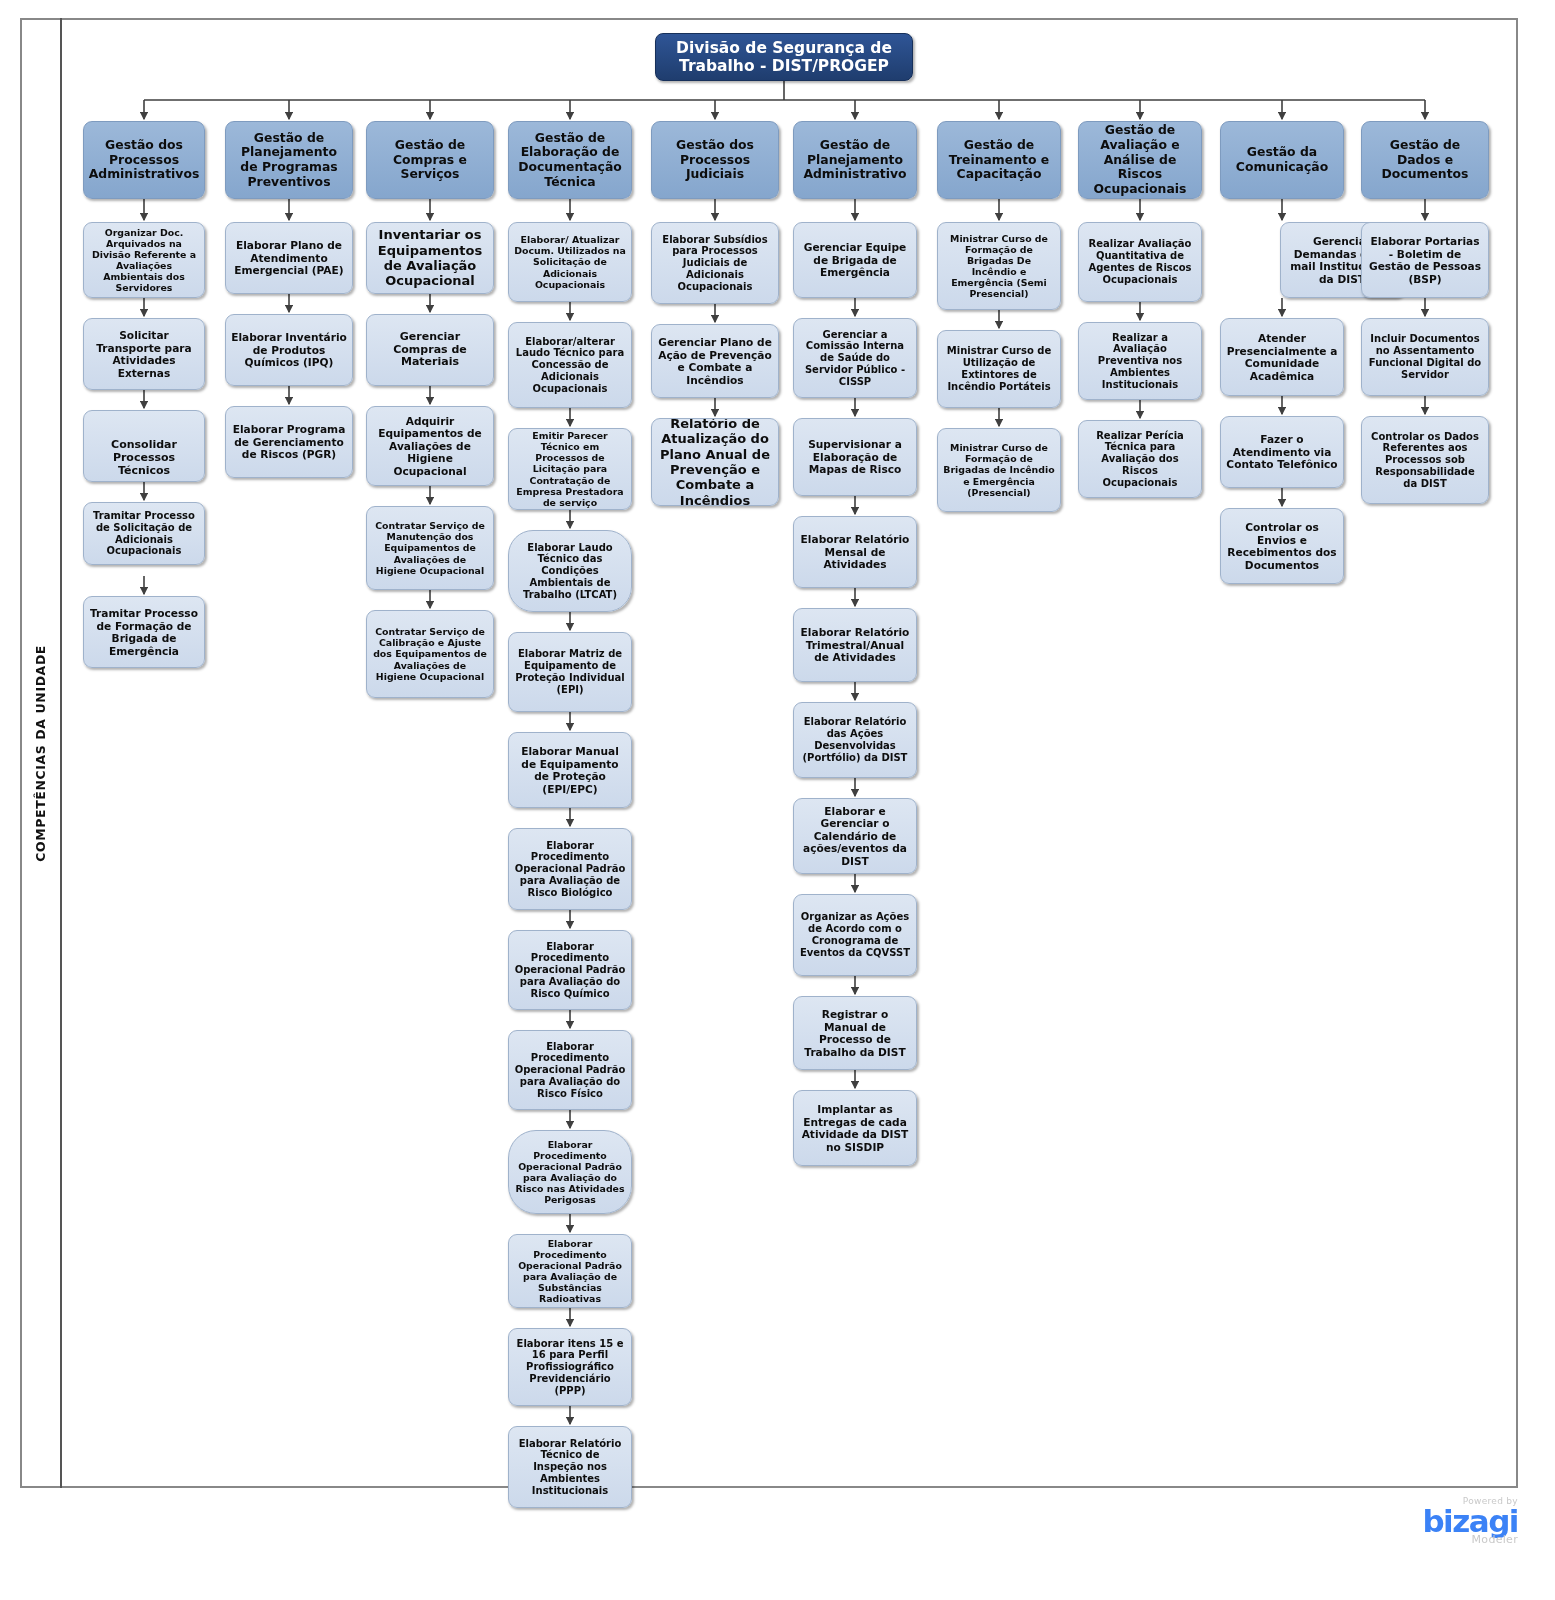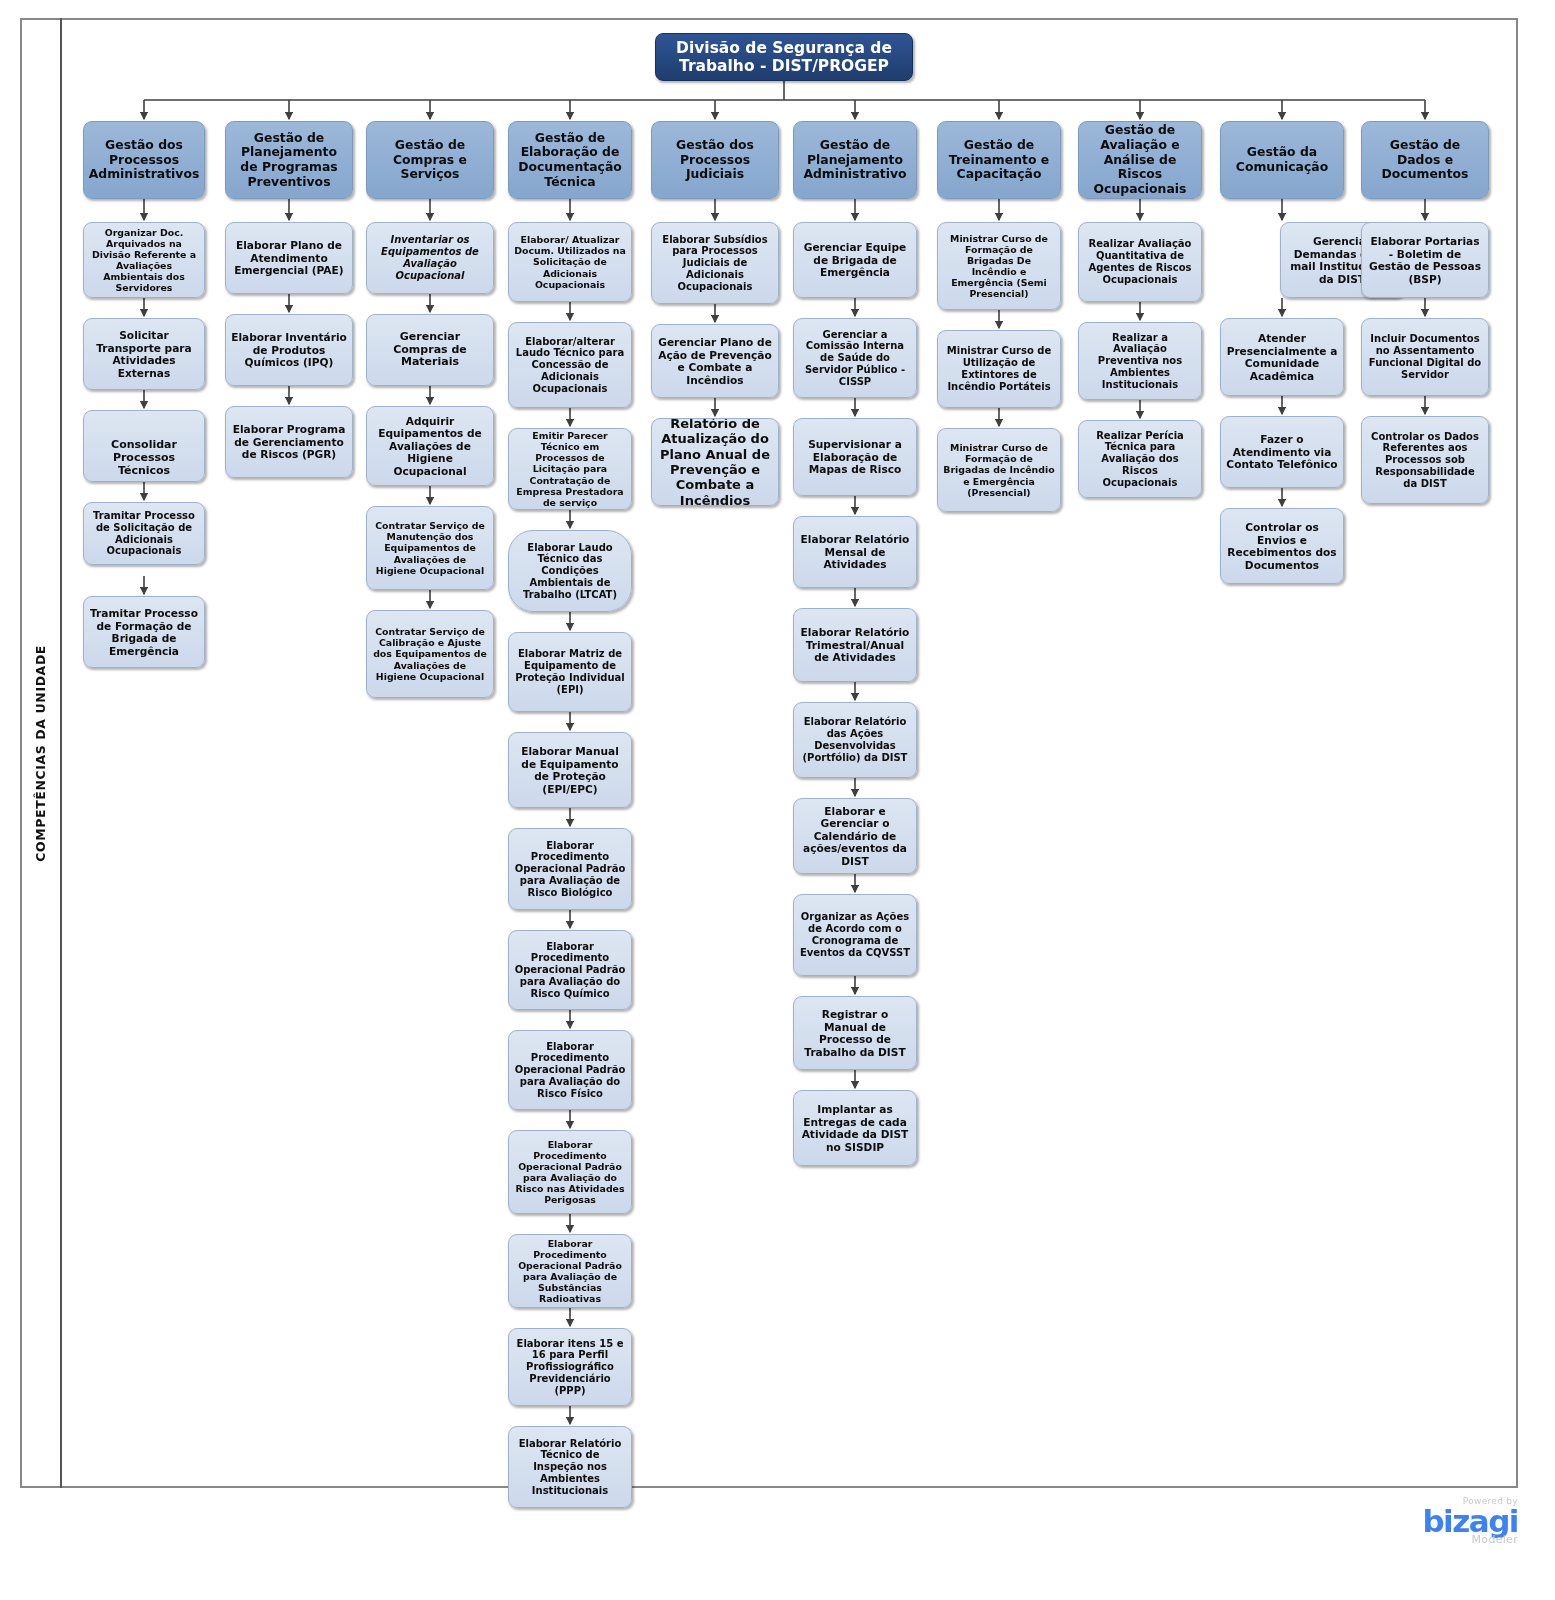--- a/index.html
+++ b/index.html
@@ -171,21 +171,21 @@
     </div>
     <div class="node task" style="left: 225px; top: 314px; width: 128px; height: 72px; font-size: 10.6px;">
       <span>Elaborar Inventário de Produtos Químicos (IPQ)</span>
     </div>
     <div class="node task" style="left: 225px; top: 406px; width: 128px; height: 72px; font-size: 10.6px;">
       <span>Elaborar Programa de Gerenciamento de Riscos (PGR)</span>
     </div>
     <div class="node head" style="left: 366px; top: 121px; width: 128px; height: 78px; font-size: 12.4px;">
       <span>Gestão de Compras e Serviços</span>
     </div>
-    <div class="node task" style="left: 366px; top: 222px; width: 128px; height: 72px; font-size: 10px; font-style: italic;">
+    <div class="node task" style="left: 366px; top: 222px; width: 128px; height: 72px; font-size: 13px;">
       <span>Inventariar os Equipamentos de Avaliação Ocupacional</span>
     </div>
     <div class="node task" style="left: 366px; top: 314px; width: 128px; height: 72px; font-size: 11px;">
       <span>Gerenciar Compras de Materiais</span>
     </div>
     <div class="node task" style="left: 366px; top: 406px; width: 128px; height: 80px; font-size: 10.6px;">
       <span>Adquirir Equipamentos de Avaliações de Higiene Ocupacional</span>
     </div>
     <div class="node task" style="left: 366px; top: 506px; width: 128px; height: 84px; font-size: 9.4px;">
       <span>Contratar Serviço de Manutenção dos Equipamentos de Avaliações de Higiene Ocupacional</span>
@@ -216,21 +216,21 @@
     </div>
     <div class="node task" style="left: 508px; top: 828px; width: 124px; height: 82px; font-size: 10px;">
       <span>Elaborar Procedimento Operacional Padrão para Avaliação de Risco Biológico</span>
     </div>
     <div class="node task" style="left: 508px; top: 930px; width: 124px; height: 80px; font-size: 10px;">
       <span>Elaborar Procedimento Operacional Padrão para Avaliação do Risco Químico</span>
     </div>
     <div class="node task" style="left: 508px; top: 1030px; width: 124px; height: 80px; font-size: 10px;">
       <span>Elaborar Procedimento Operacional Padrão para Avaliação do Risco Físico</span>
     </div>
-    <div class="node task" style="left: 508px; top: 1130px; width: 124px; height: 84px; font-size: 9.4px;">
+    <div class="node task" style="left: 508px; top: 1130px; width: 124px; height: 84px; font-size: 9.4px; border-radius: 28px;">
       <span>Elaborar Procedimento Operacional Padrão para Avaliação do Risco nas Atividades Perigosas</span>
     </div>
     <div class="node task" style="left: 508px; top: 1234px; width: 124px; height: 74px; font-size: 9.4px;">
       <span>Elaborar Procedimento Operacional Padrão para Avaliação de Substâncias Radioativas</span>
     </div>
     <div class="node task" style="left: 508px; top: 1328px; width: 124px; height: 78px; font-size: 10px;">
       <span>Elaborar itens 15 e 16 para Perfil Profissiográfico Previdenciário (PPP)</span>
     </div>
     <div class="node task" style="left: 508px; top: 1426px; width: 124px; height: 82px; font-size: 10px;">
       <span>Elaborar Relatório Técnico de Inspeção nos Ambientes Institucionais</span>

